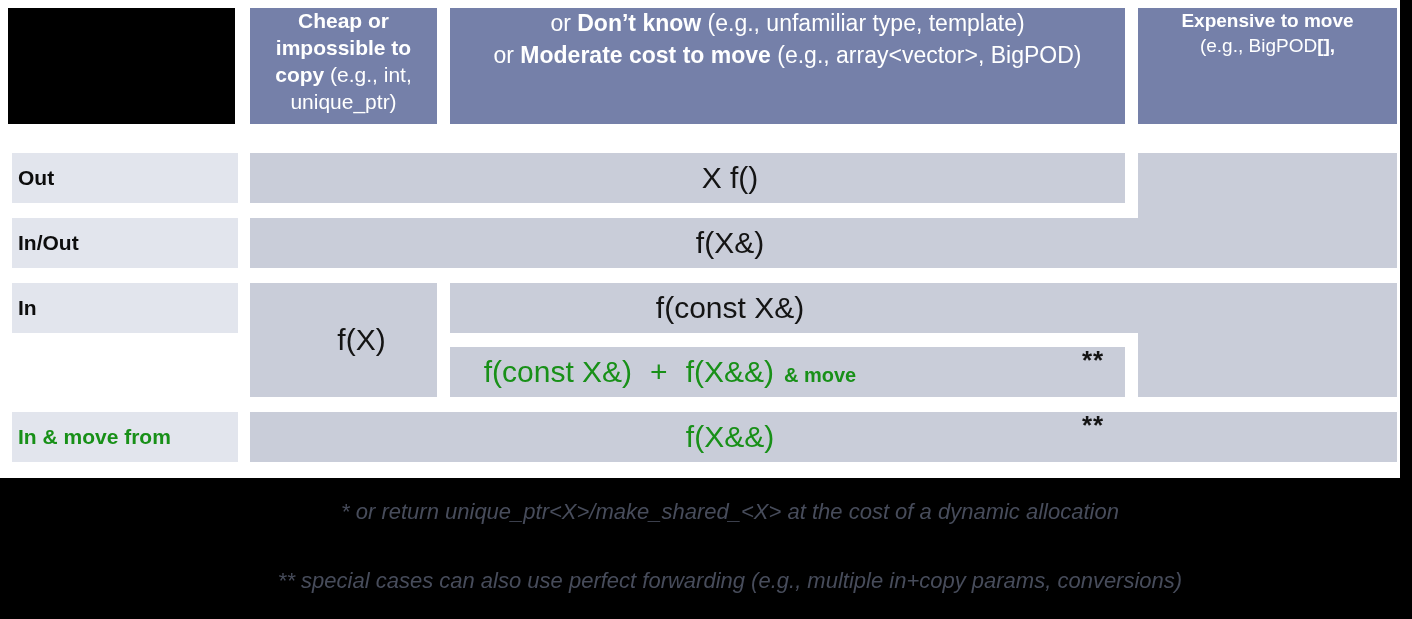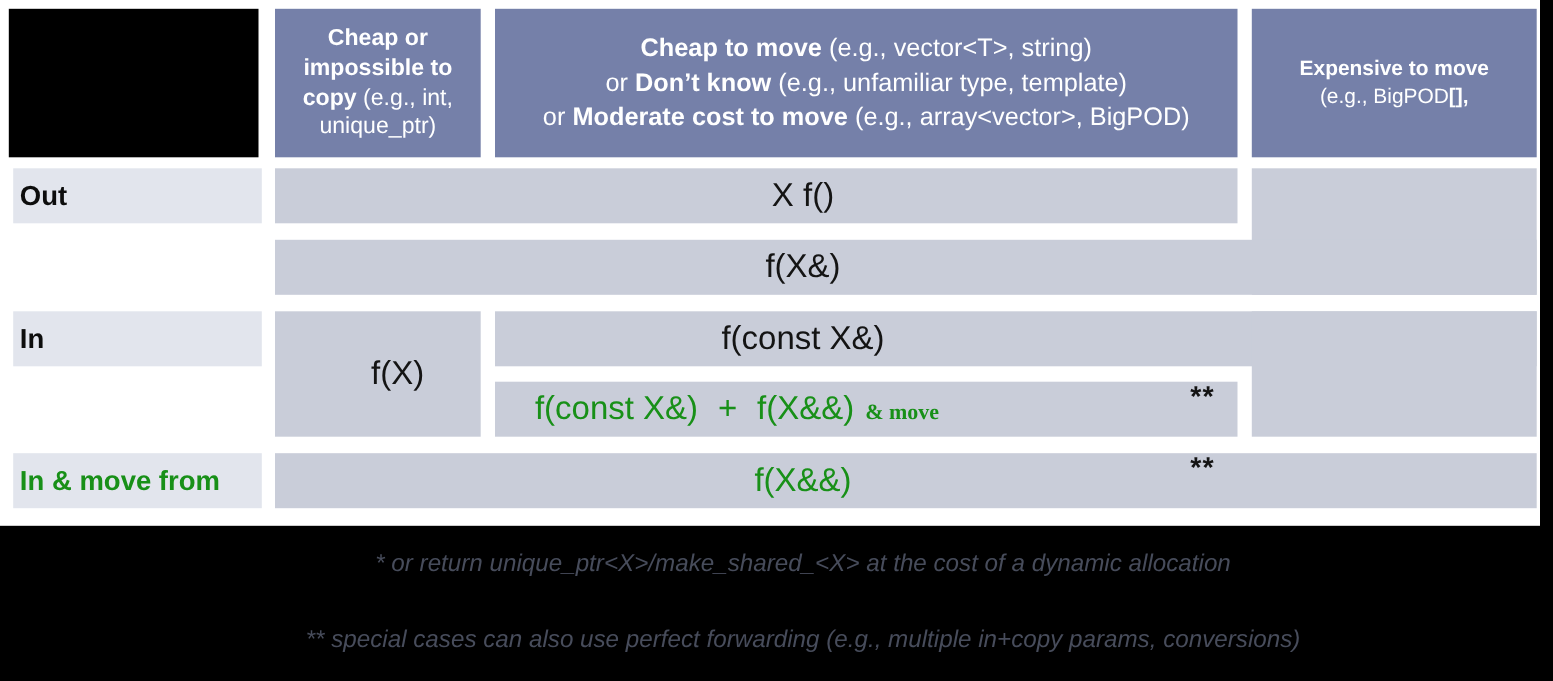--- a/index.html
+++ b/index.html
@@ -11,59 +11,59 @@
     overflow: hidden;
     font-family: "Liberation Sans", sans-serif;
   }
   .white-bg {
     position: absolute; left: 0; top: 0;
     width: 1400px; height: 478px;
     background: #ffffff;
   }
   
   .hdr {
-    position: absolute; top: 8px; height: 135px;
+    position: absolute; top: 8px; height: 116px;
     background: var(--header_bg, #7580a9);
     color: #ffffff;
     display: flex; flex-direction: column;
-    align-items: center; justify-content: center;
+    align-items: center; justify-content: flex-start;
     text-align: center;
     box-sizing: border-box;
   }
   .hdr .line { width: 100%; }
   .b { font-weight: bold; }
   .corner { left: 8px; width: 227px; background: #000000; }
   .h1 { left: 250px; width: 187px; font-size: 21px; line-height: 1.28; padding: 0 9px; }
   .h2 { left: 450px; width: 675px; font-size: 23px; line-height: 1.38; }
   .h3 { left: 1138px; width: 259px; font-size: 19px; line-height: 1.32; }
   
   .rowlabel {
     position: absolute; left: 12px; width: 226px; height: 50px;
     background: var(--label_bg, #e2e5ed);
     display: flex; align-items: center;
     padding-left: 6px; box-sizing: border-box;
-    font-size: 25px; font-weight: bold; color: #0d0d0d;
+    font-size: 21px; font-weight: bold; color: #0d0d0d;
     white-space: nowrap;
   }
   .rowlabel.green { color: var(--accent_green, #189018); text-align: right; }
   
   .cell {
     position: absolute;
     background: var(--cell_bg, #c9cdd9);
   }
   
   .codeline {
     position: absolute;
     display: flex; align-items: center; justify-content: center;
     font-size: 30px; color: #141414;
     white-space: pre;
   }
   .codeline .green, .green-text { color: var(--accent_green, #189018); }
   .codeline .plus { margin: 0 18px; }
-  .codeline .suffix { font-size: 20px; font-weight: bold; margin-left: 10px; padding-top: 6px; font-family: Liberation Serif, serif; }
+  .codeline .suffix { font-size: 20px; font-weight: bold; margin-left: 10px; padding-top: 6px; }
   .stars {
     position: absolute; width: 44px;
     font-size: 26px; font-weight: bold; color: #141414;
     letter-spacing: 1px; text-align: left;
   }
   
   .fn {
     position: absolute; left: 30px; width: 1400px;
     text-align: center;
     font-style: italic; font-size: 22px;
@@ -76,31 +76,31 @@
 <div class="slide">
   <div class="white-bg"></div>
 
   <div class="hdr corner"></div>
 
   <div class="hdr h1">
     <div class="line"><span class="b">Cheap or impossible to copy</span><span> (e.g., int, unique_ptr)</span></div>
   </div>
 
   <div class="hdr h2">
-    <div class="line"><span class="b">Cheap to move</span><span> (e.g., vector&lt;T&gt;, string)</span></div>
     <div class="line"><span>or </span><span class="b">Don’t know</span><span> (e.g., unfamiliar type, template)</span></div>
     <div class="line"><span>or </span><span class="b">Moderate cost to move</span><span> (e.g., array&lt;vector&gt;, BigPOD)</span></div>
   </div>
 
   <div class="hdr h3">
     <div class="line b">Expensive to move</div>
     <div class="line"><span>(e.g., BigPOD</span><span class="b">[],</span></div>
   </div>
 
   <div class="rowlabel" style="top:153px">Out</div>
+  <div class="rowlabel" style="top:218px">In/Out</div>
   <div class="rowlabel" style="top:283px">In</div>
   <div class="rowlabel green" style="top:412px">In &amp; move from</div>
 
   <div class="cell" style="left:250px; top:153px; width:875px; height:50px"></div>
   <div class="cell" style="left:1138px; top:153px; width:259px; height:115px"></div>
   <div class="cell" style="left:250px; top:218px; width:1147px; height:50px"></div>
   <div class="cell" style="left:250px; top:283px; width:187px; height:114px"></div>
   <div class="cell" style="left:450px; top:283px; width:947px; height:50px"></div>
   <div class="cell" style="left:1138px; top:283px; width:259px; height:114px"></div>
   <div class="cell" style="left:450px; top:347px; width:675px; height:50px"></div>

